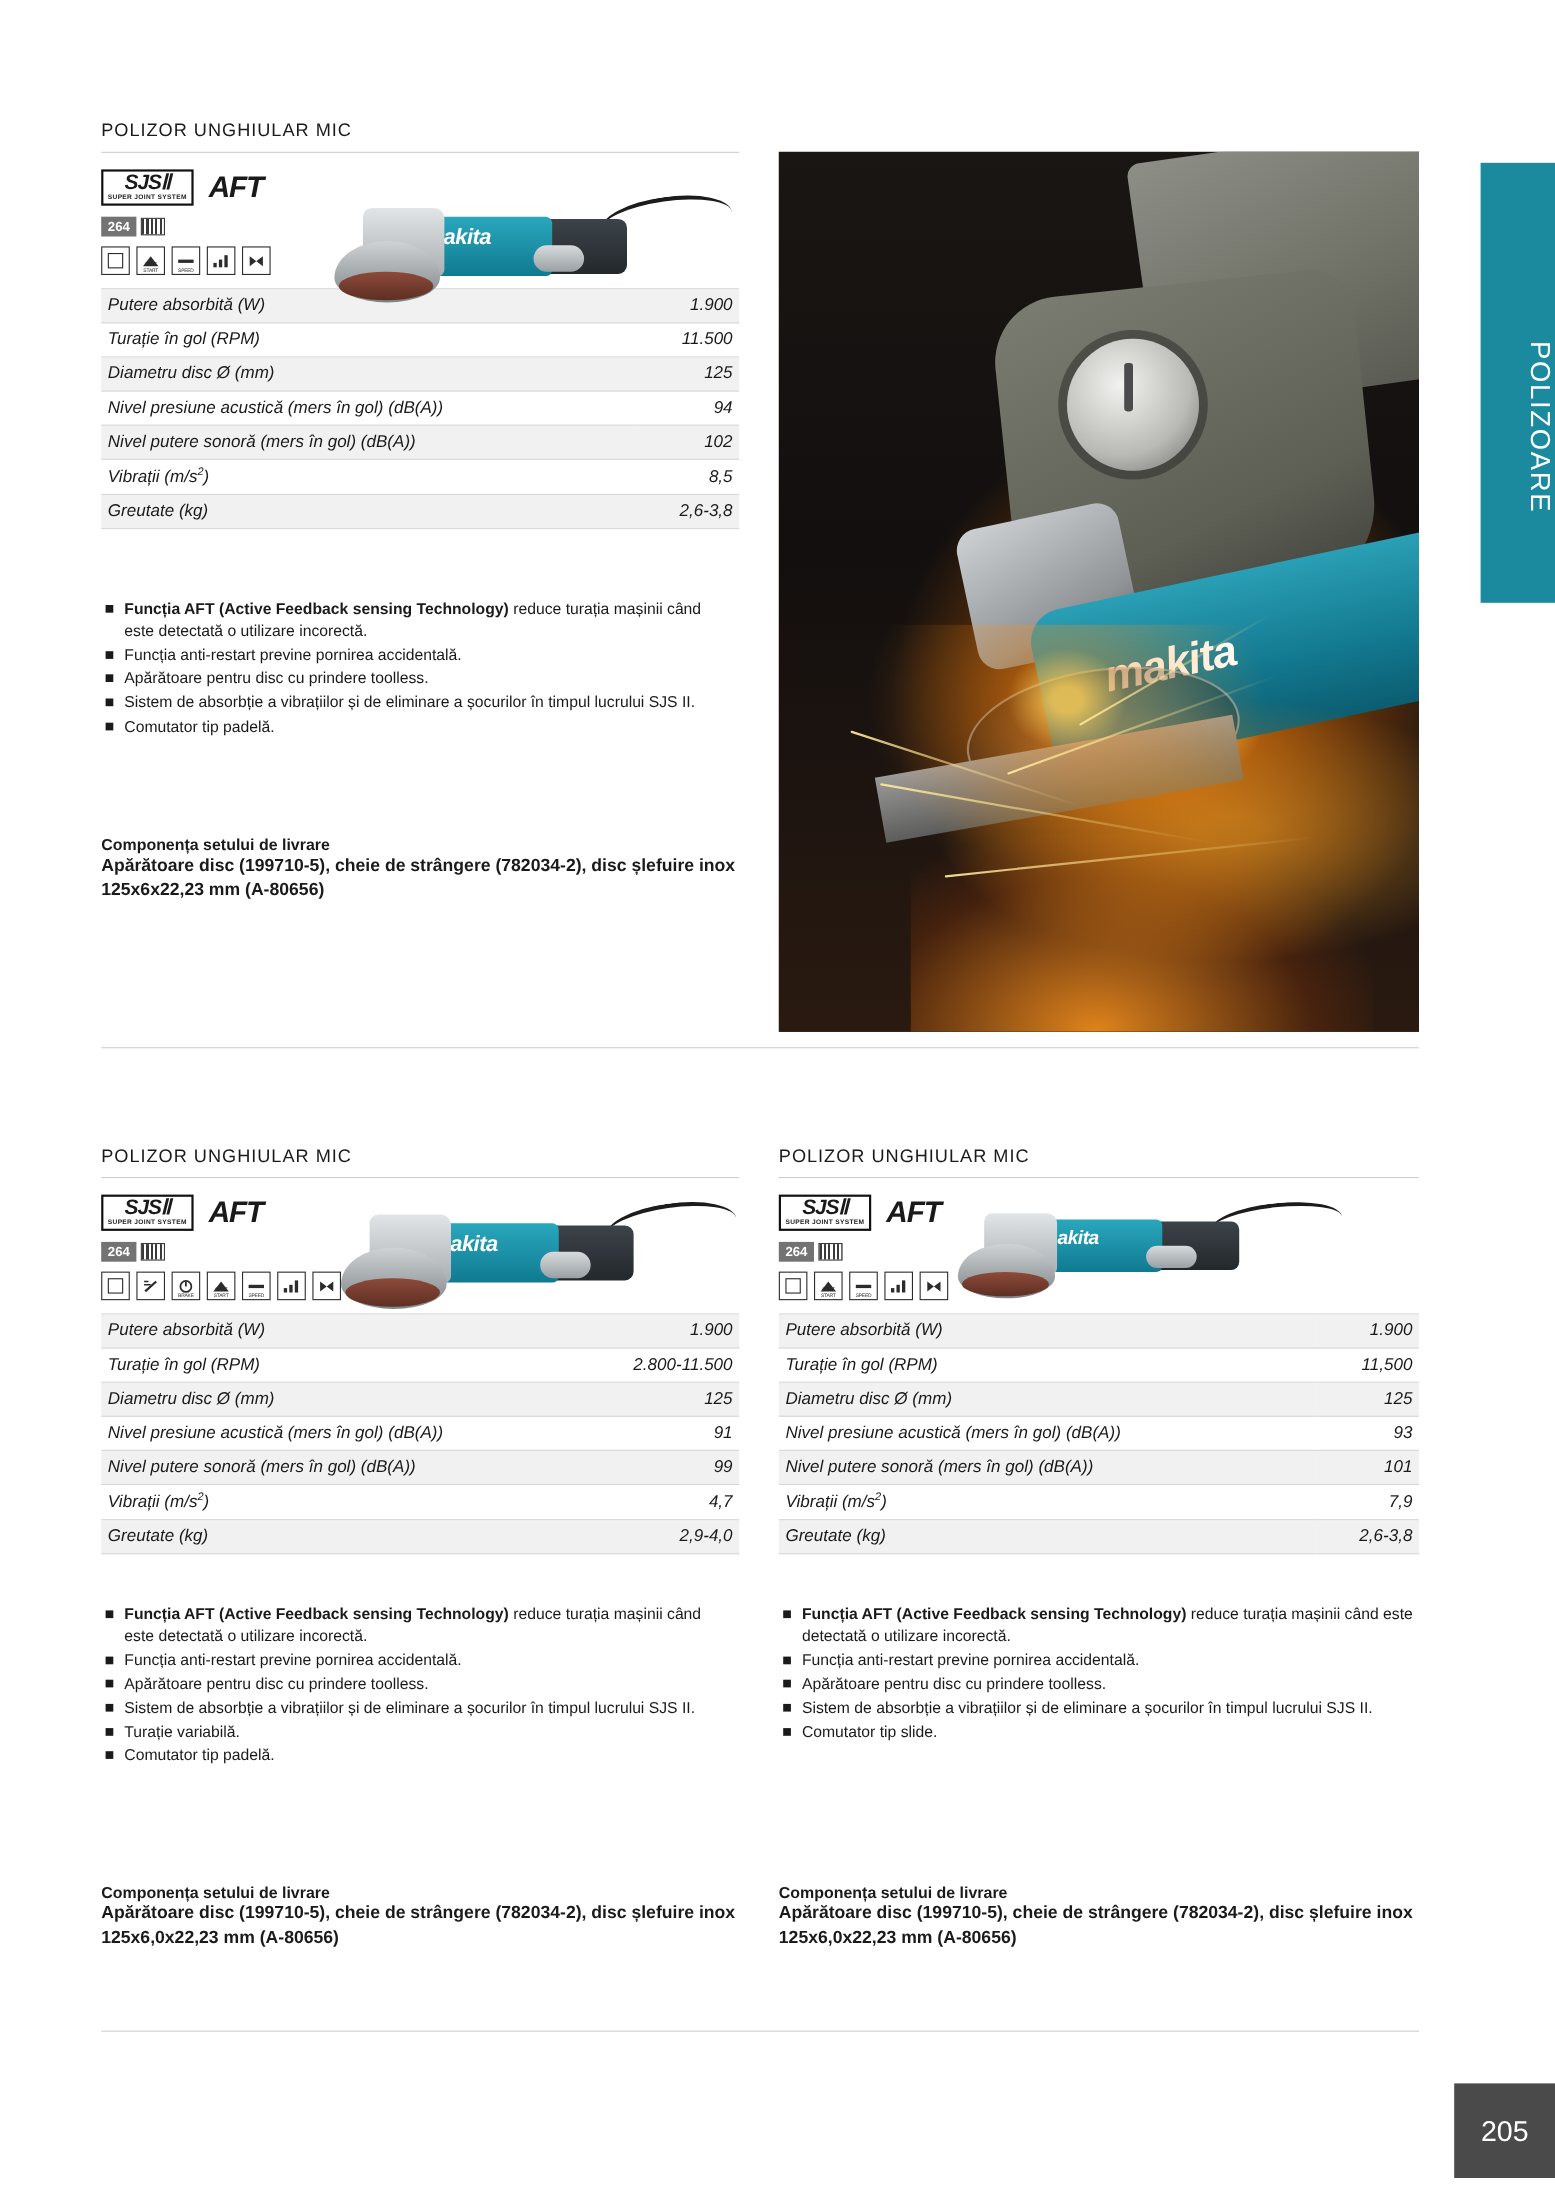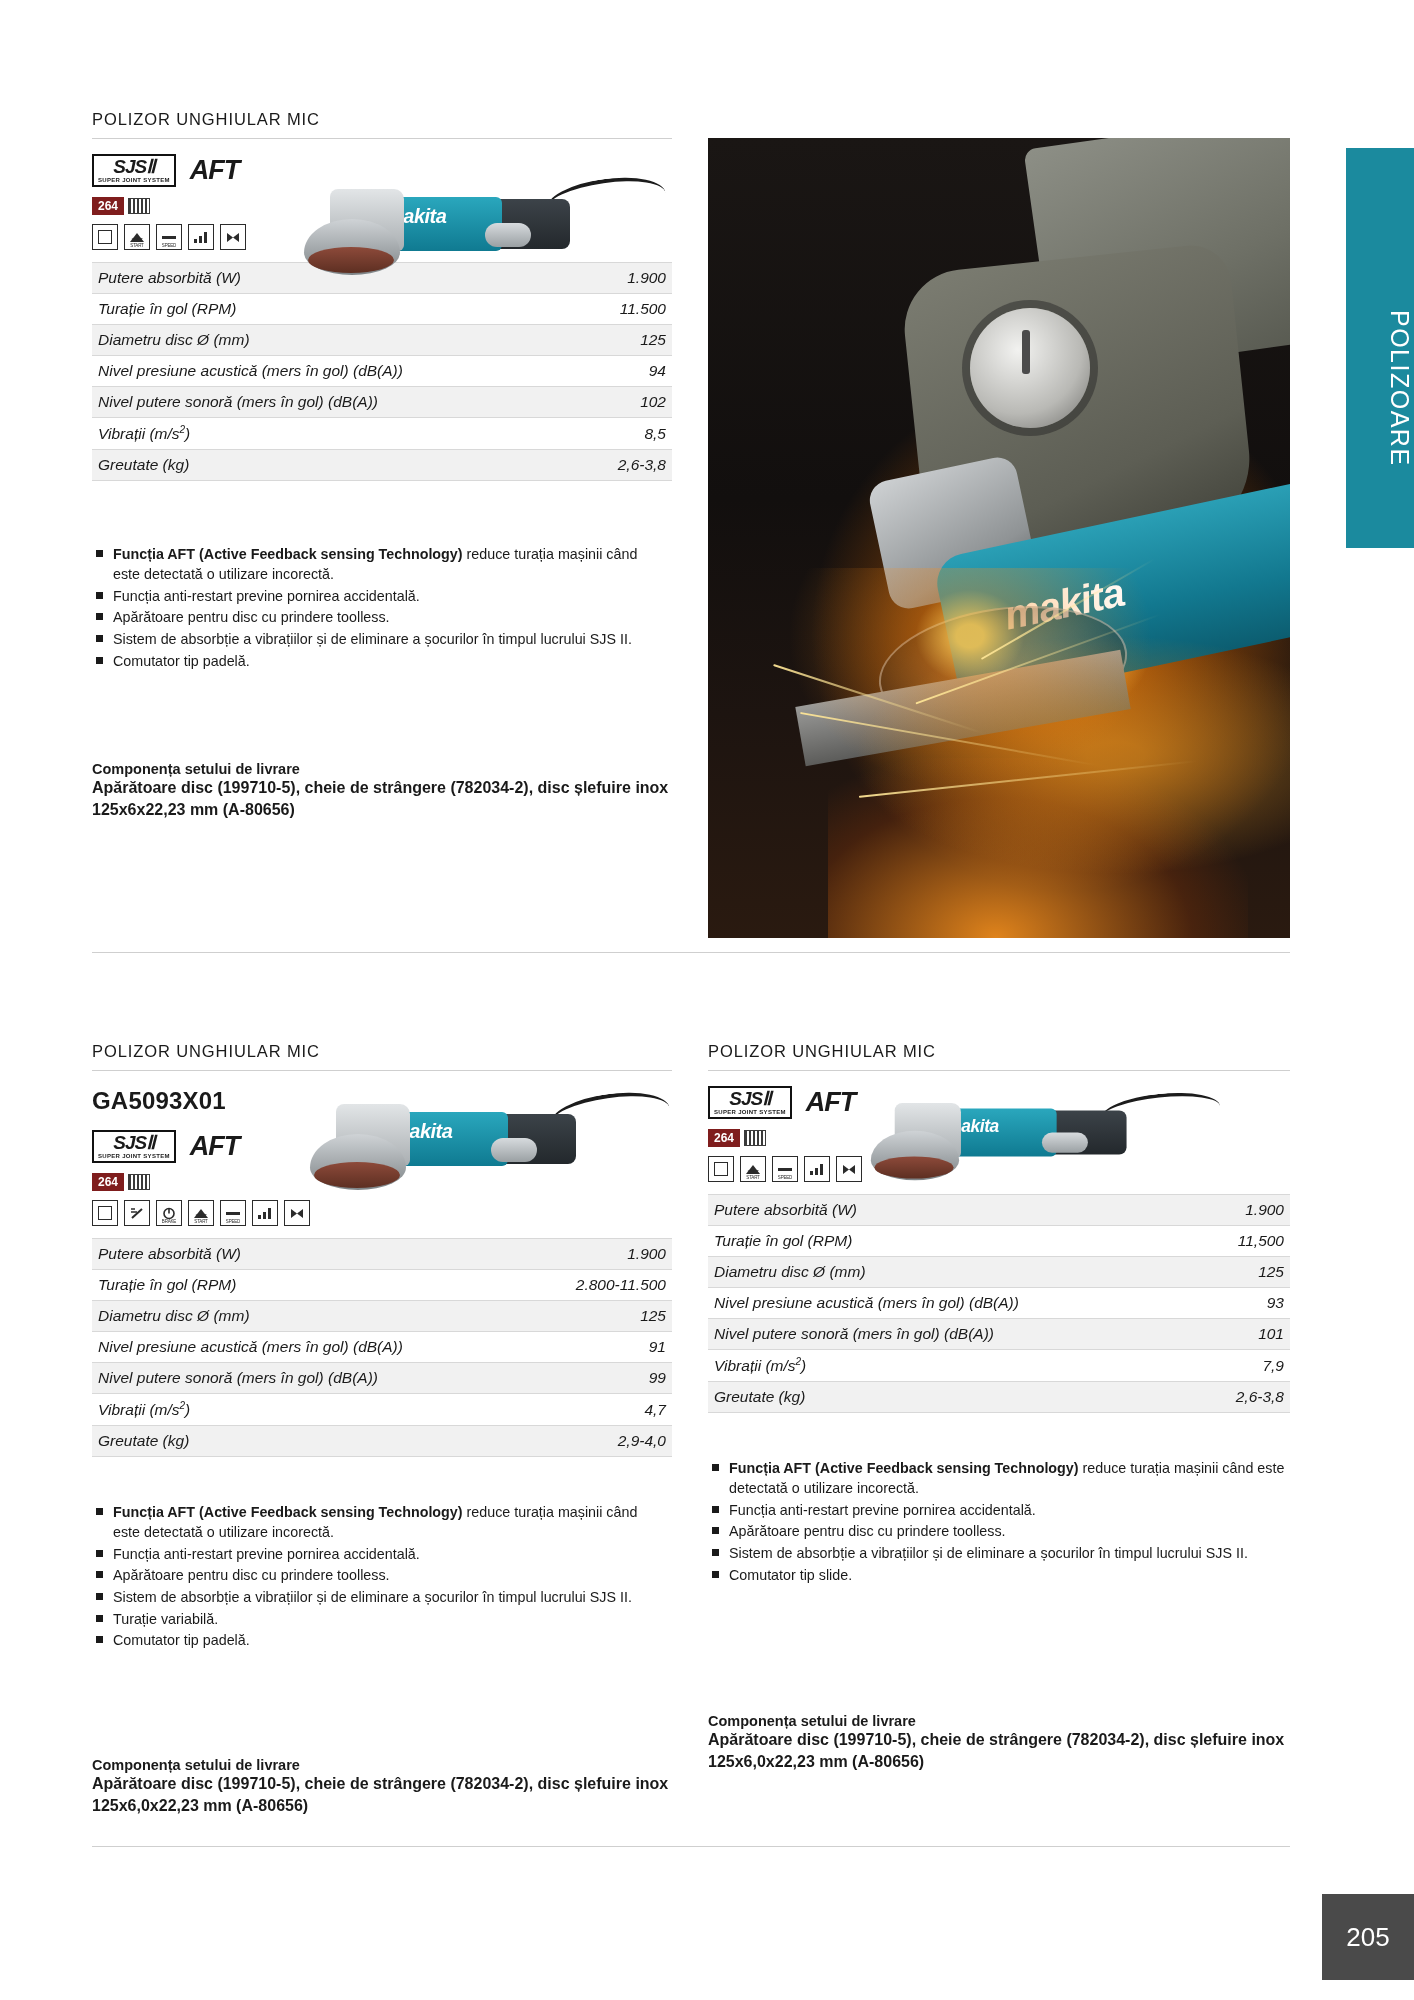--- a/index.html
+++ b/index.html
@@ -72,21 +72,21 @@
     border: 2px solid #111;
     padding: 1px 4px 2px 4px;
     line-height: 1;
     text-align:center;
   }
   .sjs .big { font-size: 19px; font-weight: bold; font-style: italic; letter-spacing: -1px;}
   .sjs .small { font-size: 6px; font-weight: bold; letter-spacing: .3px; display:block; margin-top:1px;}
   .aft { font-size: 27px; font-weight: bold; font-style: italic; letter-spacing: -1px; }
 
   .num-badge { margin-top: 10px; display:flex; align-items:center; gap:4px; }
-  .num-box { background:#7f1d1d; color:#fff; font-size:12px; padding:2px 6px; font-weight:bold;}
+  .num-box { background:#737373; color:#fff; font-size:12px; padding:2px 6px; font-weight:bold;}
   .disc-ico { width:22px; height:16px; background:
       repeating-linear-gradient(90deg,#3a3a3a 0 2px,#fff 2px 4px);
       border:1px solid #3a3a3a;}
 
   .ico-row { margin-top: 9px; display:flex; align-items:center; gap:6px; }
   .ico {
     width: 26px; height: 26px;
     border: 1.6px solid #2b2b2b;
     position: relative;
     display:flex; align-items:center; justify-content:center;
@@ -360,21 +360,20 @@
     <div class="spark-line" style="left:90px; top:600px; width:300px; transform:rotate(10deg);"></div>
     <div class="spark-line" style="left:150px; top:640px; width:340px; transform:rotate(-6deg);"></div>
     <div class="spark-line" style="left:200px; top:520px; width:260px; transform:rotate(-20deg);"></div>
     <div class="spark-line" style="left:260px; top:470px; width:200px; transform:rotate(-30deg);"></div>
   </div>
 
   <div class="hr" style="position:absolute; left:92px; top:952px; width:1198px;"></div>
 
   <div class="col-left" style="top:1042px;">
     <div class="cat-label">POLIZOR UNGHIULAR MIC</div>
-    <div class="model">GA5093X01</div>
 
     <div class="badge-row">
       <div class="sjs">
         <span class="big">SJSⅡ</span>
         <span class="small">SUPER JOINT SYSTEM</span>
       </div>
       <div class="aft">AFT</div>
     </div>
 
     <div class="num-badge">

